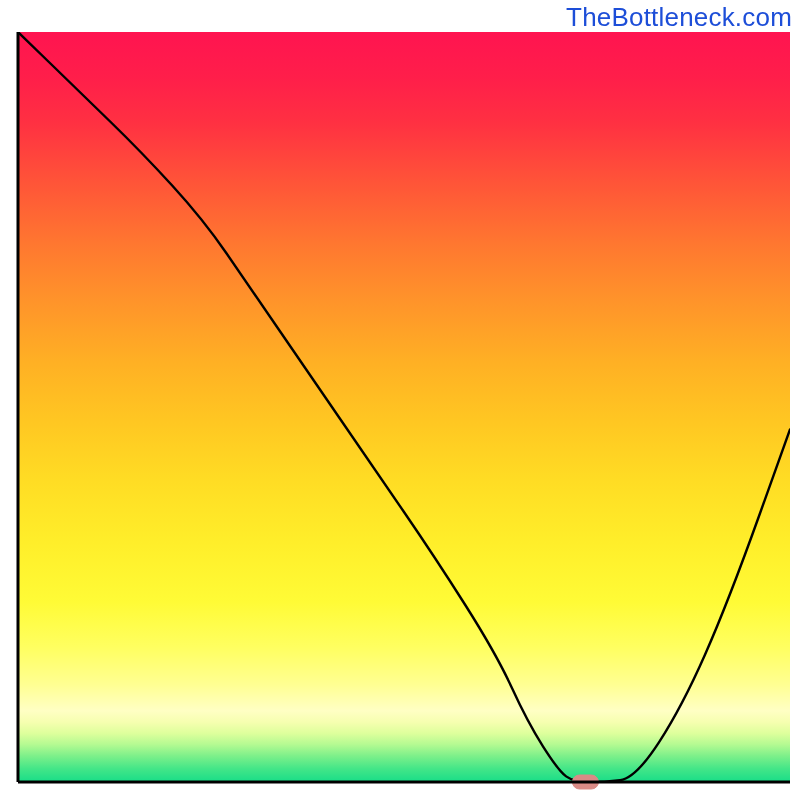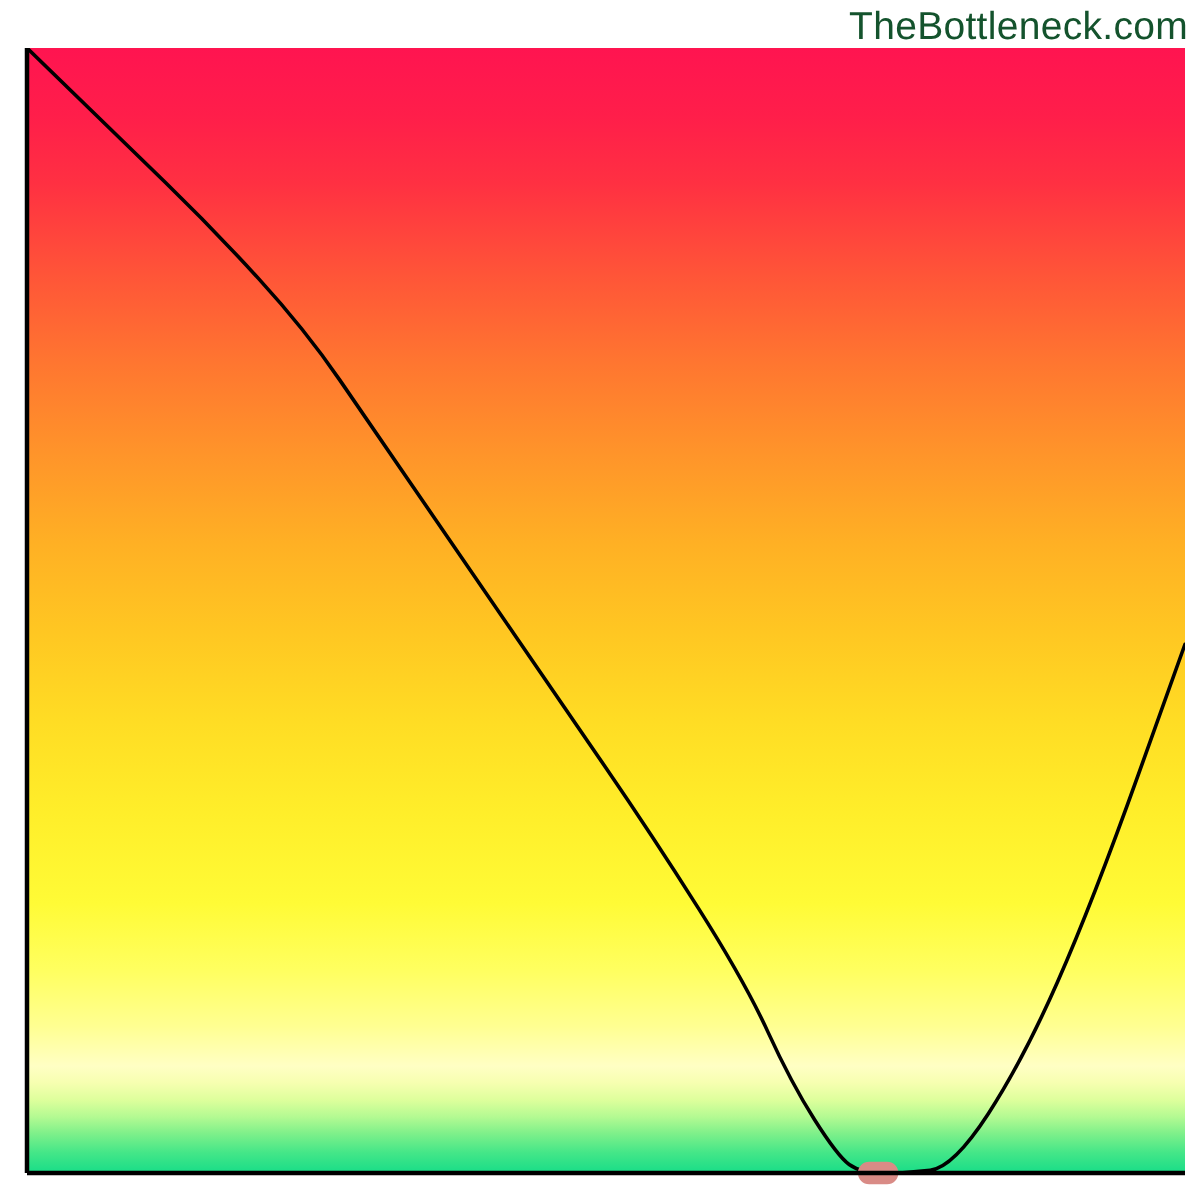--- a/index.html
+++ b/index.html
@@ -15,21 +15,21 @@
     position: relative;
     width: 800px;
     height: 800px;
   }
   .watermark {
     position: absolute;
     top: 2px;
     right: 8px;
     font-size: 26px;
     font-weight: 400;
-    color: #14532d;
+    color: #1d4ed8;
     letter-spacing: 0.2px;
     user-select: none;
   }
   svg {
     display: block;
   }
 </style>
 </head>
 <body>
 

